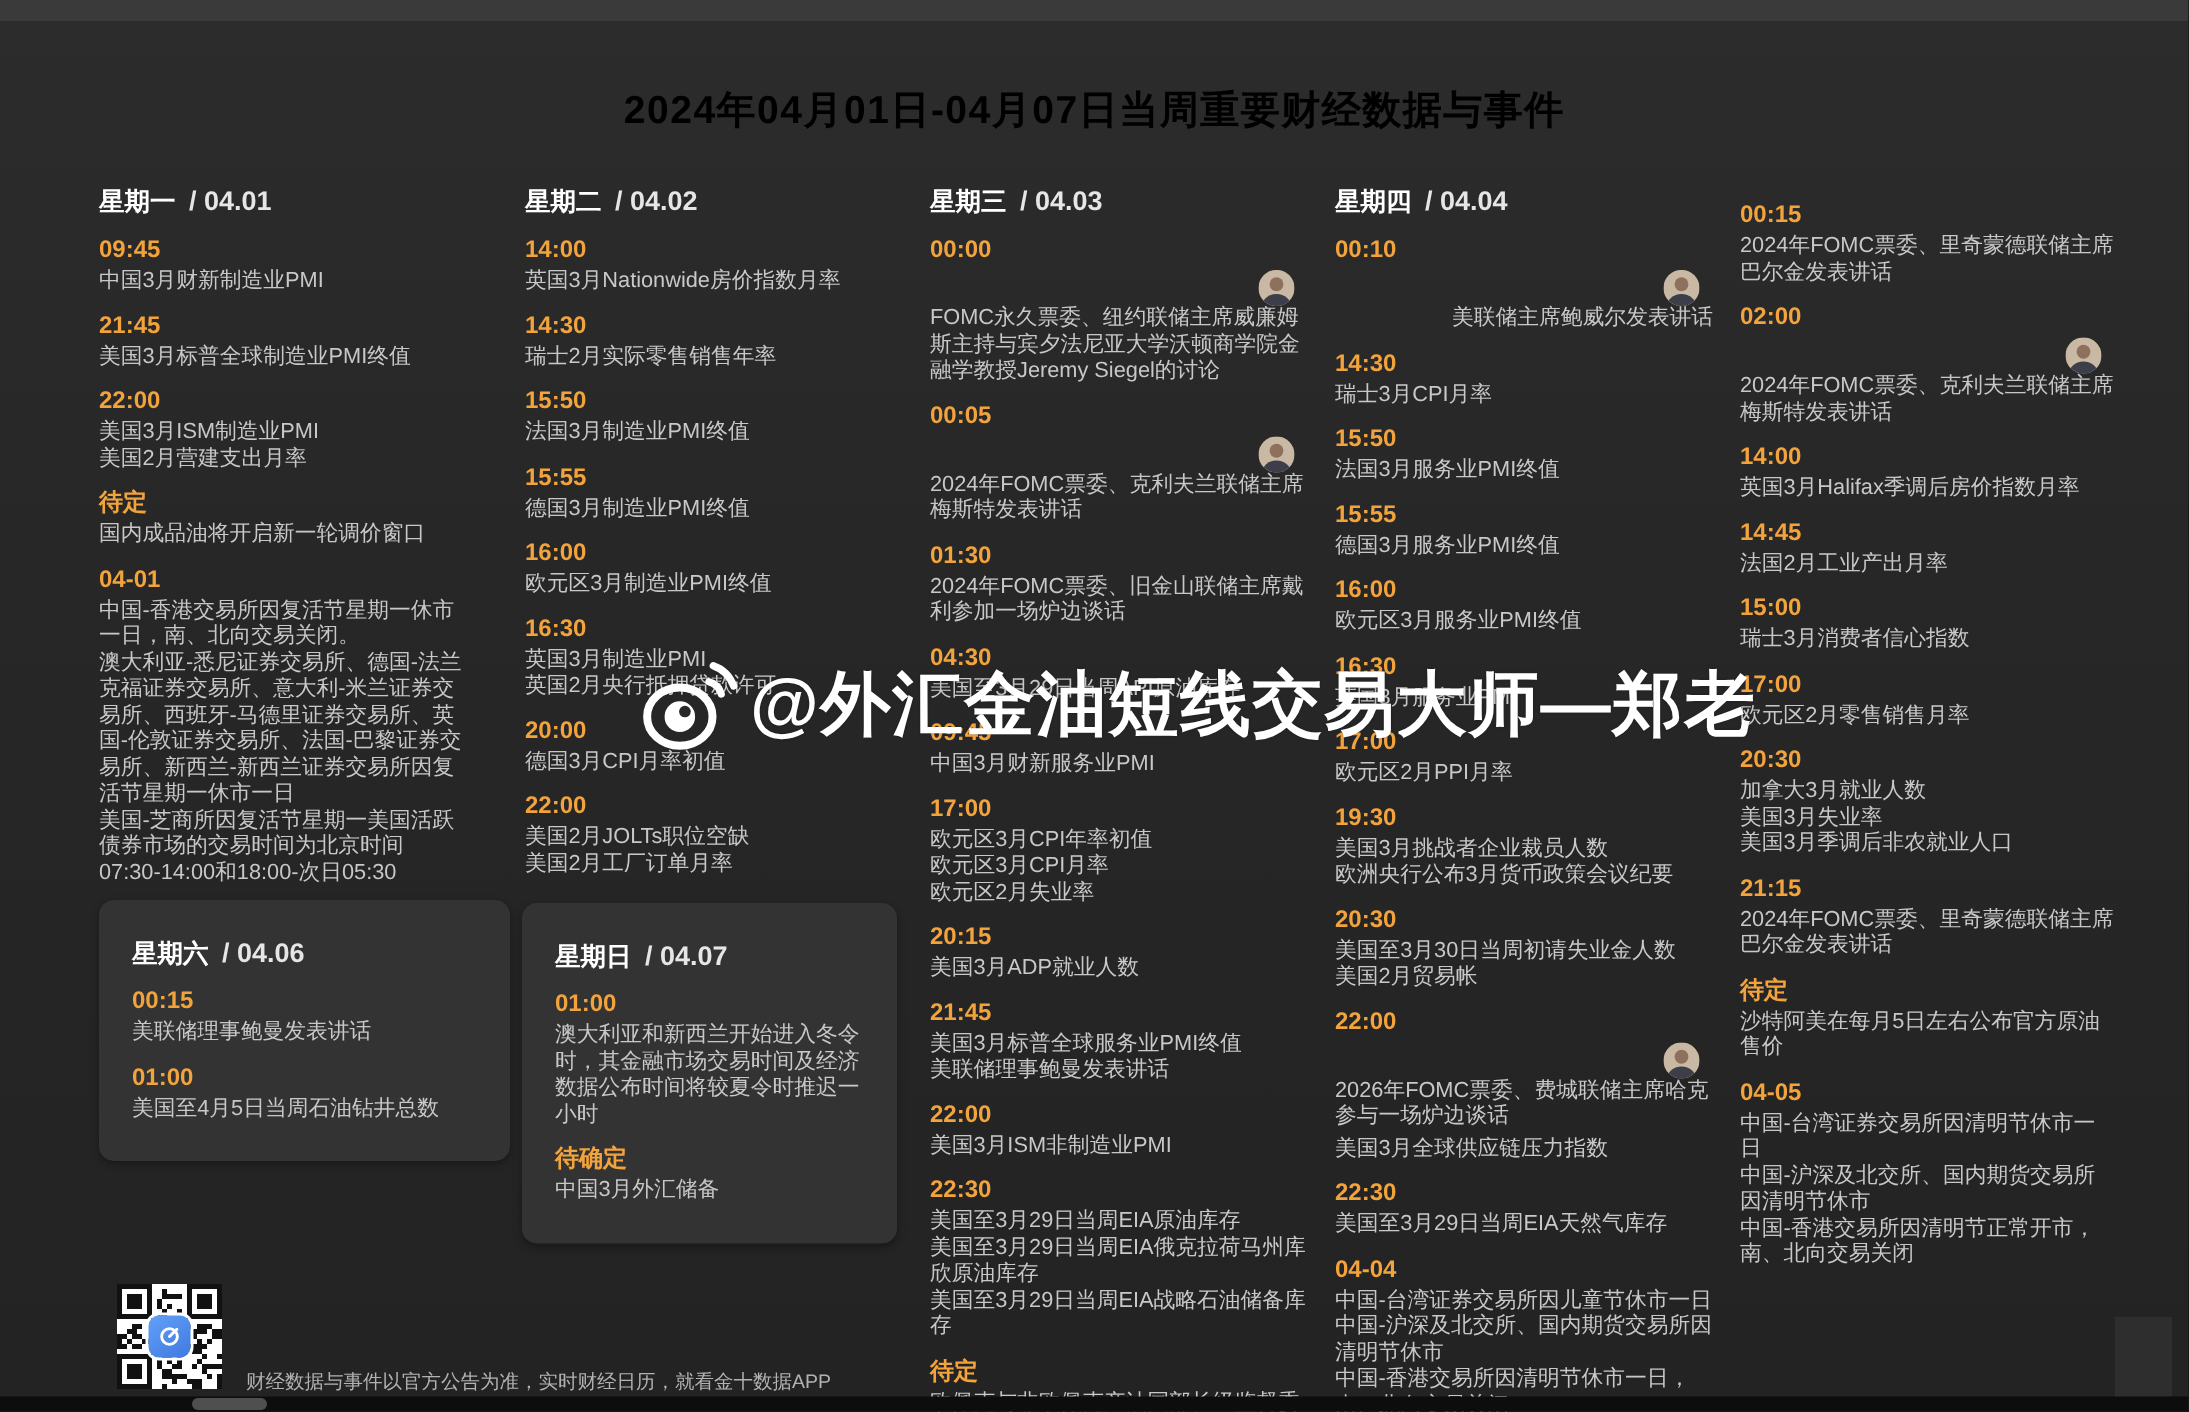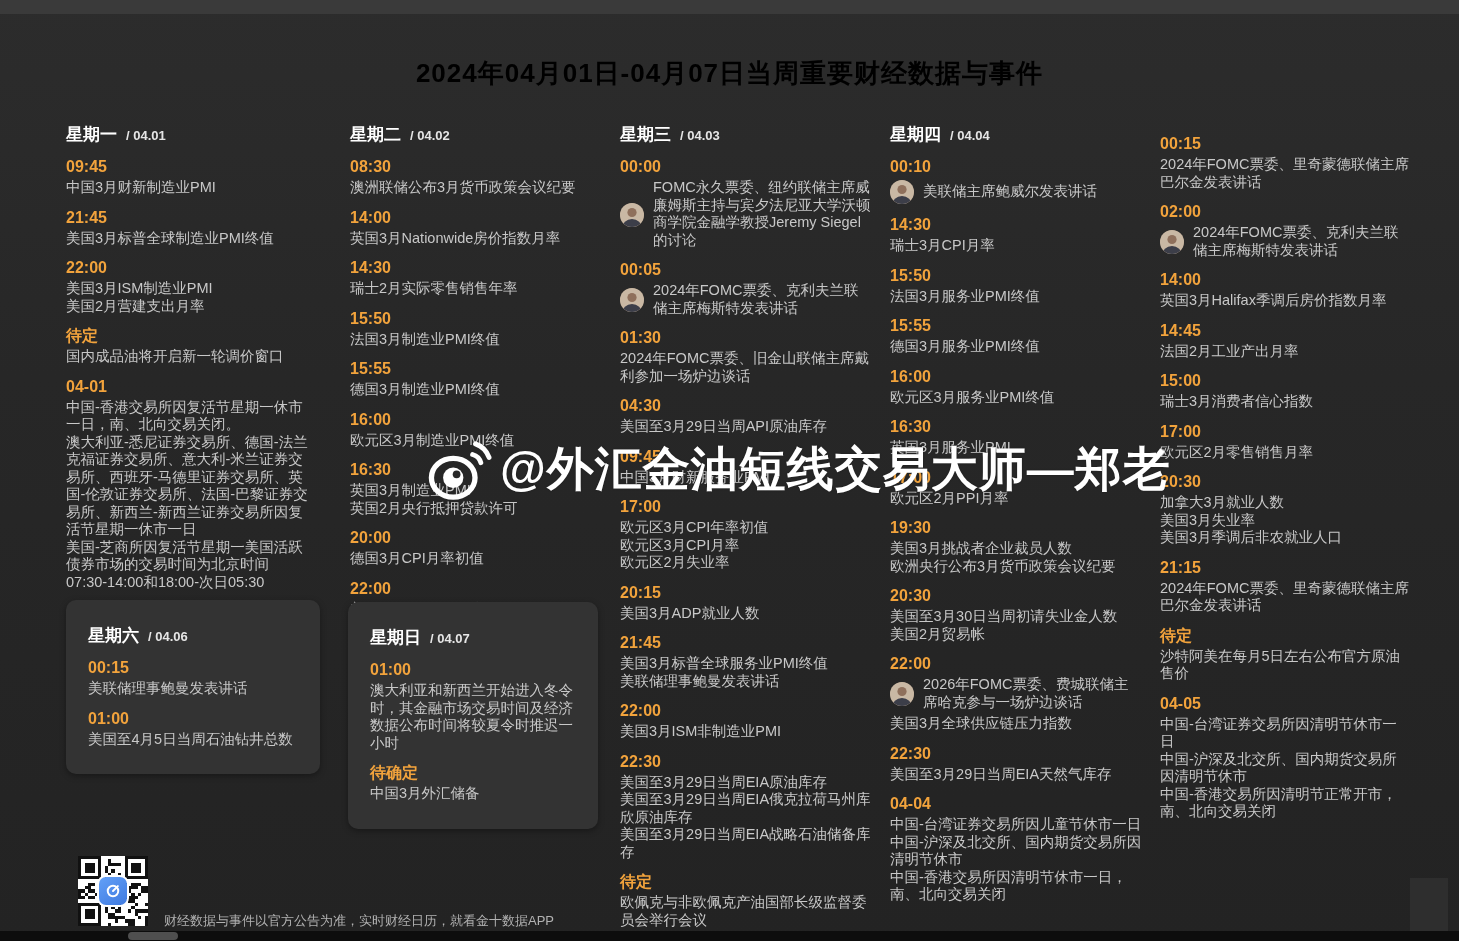--- a/index.html
+++ b/index.html
@@ -10,31 +10,31 @@
   #topstrip{position:absolute;left:0;top:0;width:100%;height:14px;background:#3a3a3a;}
   #page-title{position:absolute;left:0;top:56px;width:100%;text-align:center;
 . color:#fff;font-size:26px;font-weight:bold;letter-spacing:1px;}
   
   .day-col{position:absolute;width:244px;}
   .col-mon{left:66px;top:123px;}
   .col-tue{left:350px;top:123px;}
   .col-wed{left:620px;top:123px;width:252px;}
   .col-thu{left:890px;top:123px;width:252px;}
   .col-fri{left:1160px;top:123px;width:250px;}
-  .col-sat{left:66px;top:600px;width:254px;}
+  .col-sat{left:66px;top:600px;width:274px;}
   .col-sun{left:348px;top:602px;width:250px;}
   .boxed{background:#333333;border-radius:10px;padding:24px 22px 26px 22px;
          box-shadow:0 2px 6px rgba(0,0,0,.35);}
   .day-header{margin-bottom:6px;white-space:nowrap;}
   .day-name{color:#ffffff;font-size:17px;font-weight:bold;}
-  .day-date{color:#e6e6e6;font-size:13px;margin-left:9px;font-weight:bold;text-align:center;}
+  .day-date{color:#e6e6e6;font-size:18px;margin-left:9px;font-weight:bold;text-align:center;}
   .event{margin-top:11px;}
   .event-time{color:#f2a33c;font-size:16px;font-weight:bold;line-height:19px;margin-bottom:3px;}
   .event-item{color:#c8c8c8;font-size:14.5px;line-height:17.5px;}
-  .event-item.with-avatar{display:flex;align-items:center;margin:3px 0 4px 0;}
+  .event-item.with-avatar{display:flex;align-items:flex-end;margin:3px 0 4px 0;flex-direction:column;}
   .avatar{flex:0 0 24px;width:24px;height:24px;border-radius:50%;overflow:hidden;
           margin-right:9px;margin-top:1px;background:#7d6b5c;}
   .avatar svg{display:block;}
   
   #watermark{position:absolute;left:428px;top:438px;display:flex;align-items:center;
              z-index:60;pointer-events:none;}
   #watermark .wb-icon{width:64px;height:62px;margin-right:8px;}
   #watermark .wb-text{color:#ffffff;font-size:47px;font-weight:600;letter-spacing:1px;
                       white-space:nowrap;text-shadow:0 0 2px rgba(0,0,0,.25);}
   
@@ -81,24 +81,20 @@
         </div>
         <div class="event">
           <div class="event-time">04-01</div>
           <div class="event-item"><span class="item-text">中国-香港交易所因复活节星期一休市一日，南、北向交易关闭。</span></div>
           <div class="event-item"><span class="item-text">澳大利亚-悉尼证券交易所、德国-法兰克福证券交易所、意大利-米兰证券交易所、西班牙-马德里证券交易所、英国-伦敦证券交易所、法国-巴黎证券交易所、新西兰-新西兰证券交易所因复活节星期一休市一日</span></div>
           <div class="event-item"><span class="item-text">美国-芝商所因复活节星期一美国活跃债券市场的交易时间为北京时间07:30-14:00和18:00-次日05:30</span></div>
         </div>
       </div>
       <div class="day-col col-tue">
         <div class="day-header"><span class="day-name">星期二</span><span class="day-date">/ 04.02</span></div>
-        <div class="event">
-          <div class="event-time">08:30</div>
-          <div class="event-item"><span class="item-text">澳洲联储公布3月货币政策会议纪要</span></div>
-        </div>
         <div class="event">
           <div class="event-time">14:00</div>
           <div class="event-item"><span class="item-text">英国3月Nationwide房价指数月率</span></div>
         </div>
         <div class="event">
           <div class="event-time">14:30</div>
           <div class="event-item"><span class="item-text">瑞士2月实际零售销售年率</span></div>
         </div>
         <div class="event">
           <div class="event-time">15:50</div>

